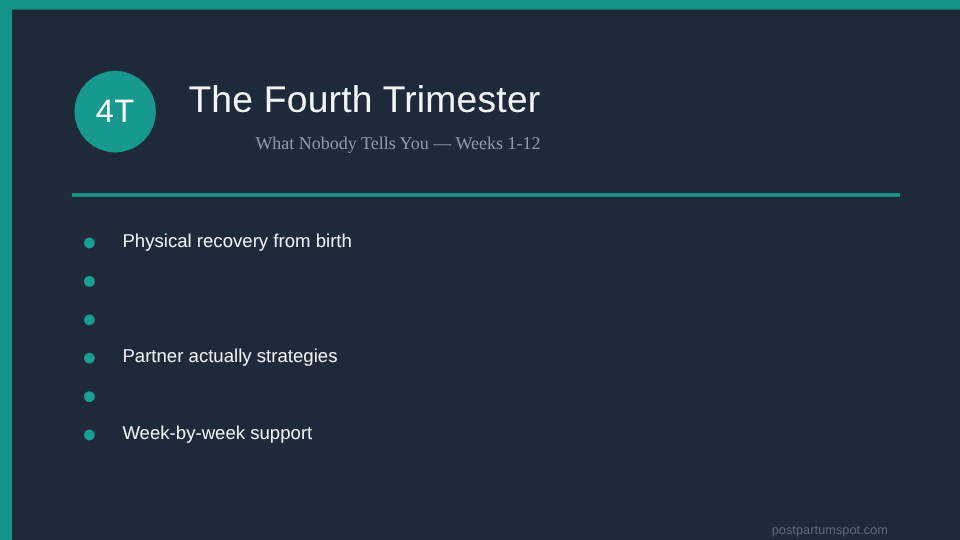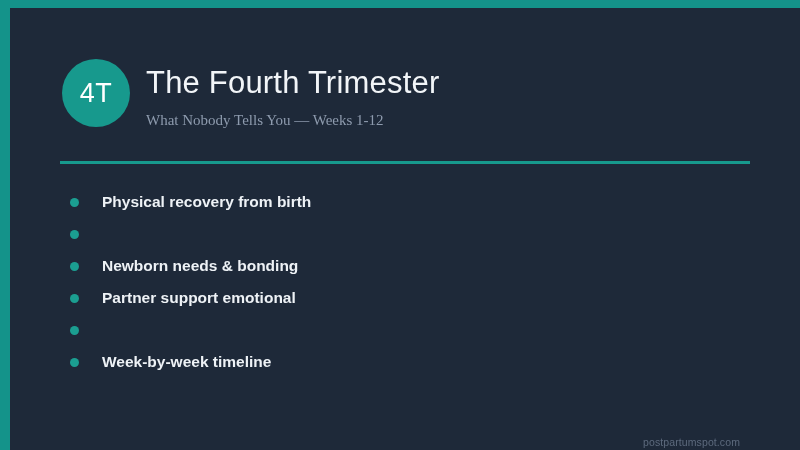--- a/index.html
+++ b/index.html
@@ -24,41 +24,42 @@
     border-left: 10px solid #14938a;
   }
 
   
   #header {
     position: absolute;
     left: 52px;
     top: 51px;
     display: flex;
     align-items: flex-start;
+    text-align: right;
   }
 
   #badge {
     width: 68px;
     height: 68px;
     border-radius: 50%;
     background: #17998d;
     flex: 0 0 auto;
     display: flex;
     align-items: center;
     justify-content: center;
   }
   #badge-label {
     color: #ffffff;
     font-size: 27px;
     line-height: 1;
     letter-spacing: 0.5px;
   }
 
   #title-block {
-    margin-left: 16px;
+    margin-left: 27px;
     padding-top: 6px;
   }
   #slide-title {
     color: #f2f5f8;
     font-size: 31px;
     line-height: 1.15;
     letter-spacing: 0.2px;
     white-space: nowrap;
   }
   #slide-subtitle {
@@ -87,21 +88,20 @@
     top: 178px;
     width: 640px;
     list-style: none;
     margin: 0;
     padding: 0;
   }
   .bullet-item {
     display: flex;
     align-items: center;
     height: 32px;
-    font-weight: bold;
   }
   .bullet-dot {
     width: 9px;
     height: 9px;
     border-radius: 50%;
     background: #1b9e91;
     flex: 0 0 auto;
     margin-right: 0;
   }
   .bullet-text {
@@ -150,32 +150,31 @@
   <ul id="bullet-list">
     <li class="bullet-item">
       <span class="bullet-dot"></span>
       <span class="bullet-text">Physical recovery from birth</span>
     </li>
     <li class="bullet-item">
       <span class="bullet-dot"></span>
     </li>
     <li class="bullet-item">
       <span class="bullet-dot"></span>
-      <span class="bullet-text">Newborn needs &amp; bonding</span>
     </li>
     <li class="bullet-item">
       <span class="bullet-dot"></span>
-      <span class="bullet-text">Partner support emotional</span>
+      <span class="bullet-text">Partner actually strategies</span>
     </li>
     <li class="bullet-item">
       <span class="bullet-dot"></span>
     </li>
     <li class="bullet-item">
       <span class="bullet-dot"></span>
-      <span class="bullet-text">Week-by-week timeline</span>
+      <span class="bullet-text">Week-by-week support</span>
     </li>
   </ul>
 
   <div id="footer">
     <span id="footer-url">postpartumspot.com</span>
   </div>
 
 </div>
 
 </body></html>

